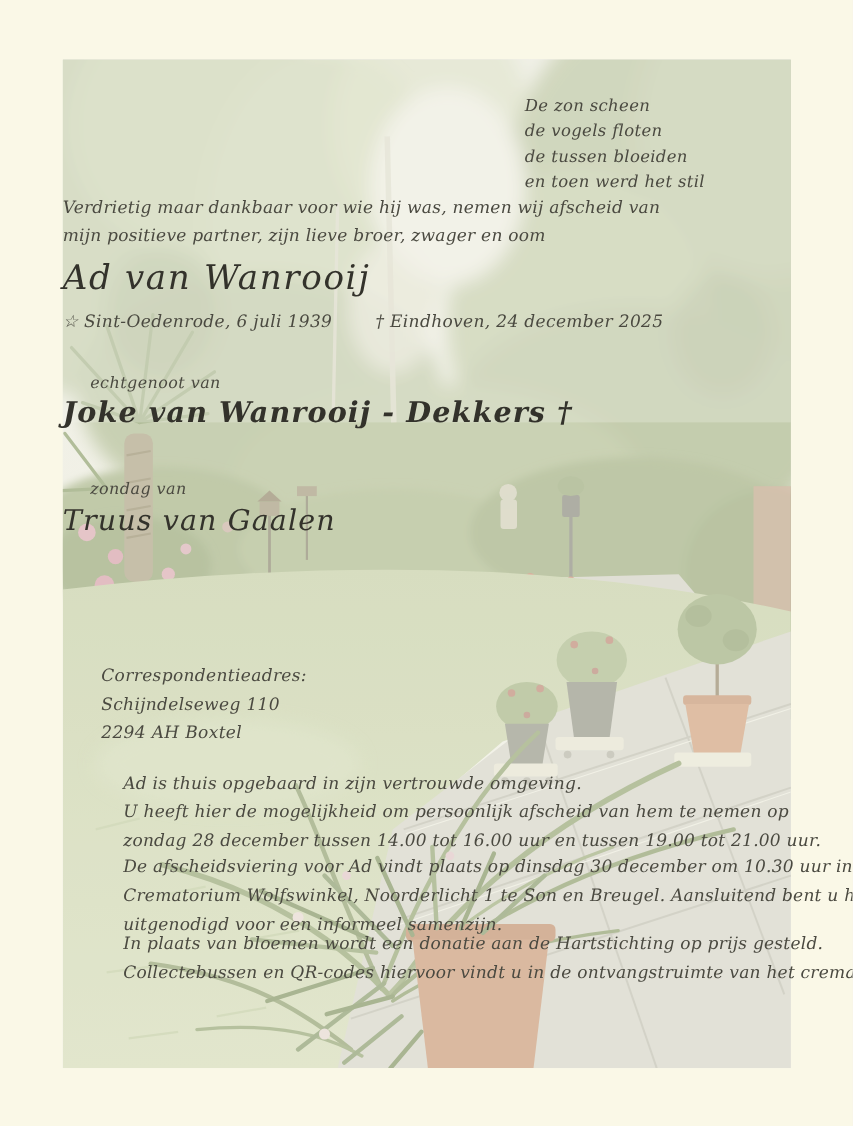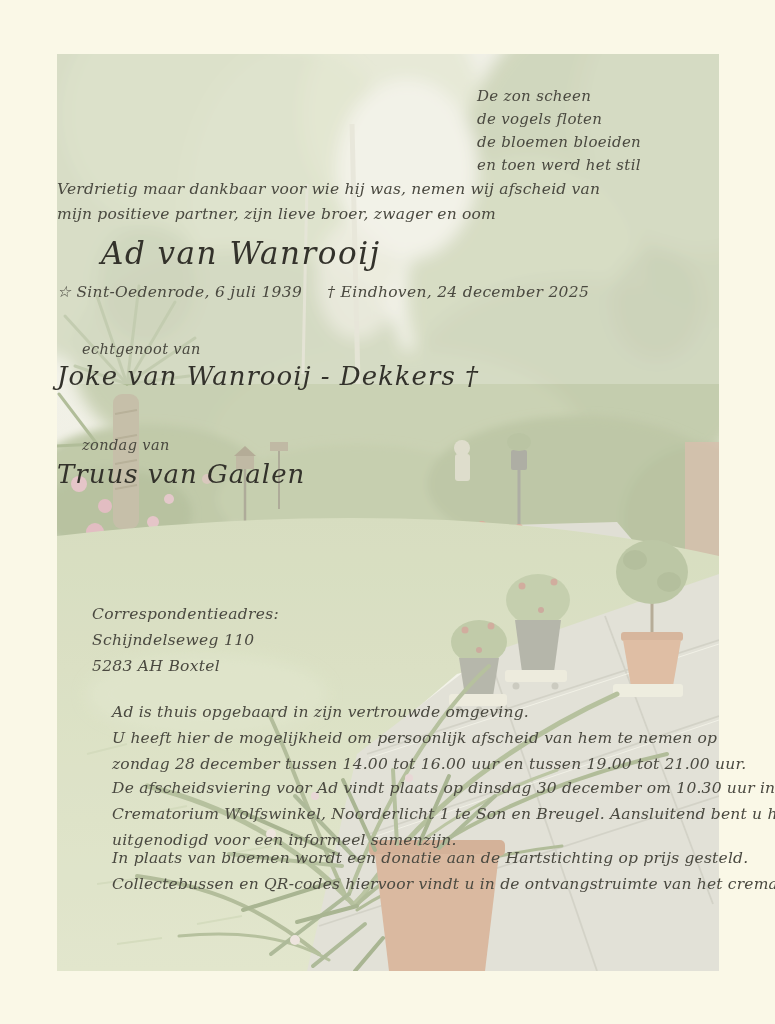--- a/index.html
+++ b/index.html
@@ -15,27 +15,27 @@
   .photo{position:absolute;left:57px;top:54px;width:662px;height:917px;
          background:#f1f0e9;overflow:hidden;}
   .photo svg{display:block;width:100%;height:100%;}
   .content{position:absolute;left:57px;top:54px;width:662px;height:917px;
            color:var(--body-text);font-style:italic;}
   .content > div, .content > h1{position:absolute;white-space:nowrap;}
   .centered{left:0;right:0;}
   .poem{left:420px;top:31px;font-size:15px;line-height:23px;letter-spacing:.3px;}
   .intro{top:123px;font-size:15.5px;line-height:25px;letter-spacing:.2px;}
   .name{top:181px;font-size:31px;font-weight:normal;color:var(--heading-text);
-        letter-spacing:1.5px;padding-left:44px;}
+        letter-spacing:1.5px;}
   .dates{top:229px;font-size:15.5px;letter-spacing:.3px;}
-  .dates .death{margin-left:20px;}
+  .dates .death{margin-left:34px;}
   .rel-label{font-size:14.5px;letter-spacing:.4px;padding-left:25px;}
   .rel-name{font-size:26px;color:var(--heading-text);letter-spacing:1px;}
   .spouse-label{top:287px;}
-  .spouse-name{top:307px;}
+  .spouse-name{top:307px;font-weight:bold;}
   .partner-label{top:383px;}
   .partner-name{top:405px;}
   .address{left:35px;top:547px;font-size:15.5px;line-height:26px;letter-spacing:.3px;}
   .para{left:35px;font-size:15.5px;line-height:26px;letter-spacing:.2px;margin-left:20px;}
   .p1{top:645px;}
   .p2{top:721px;}
   .p3{top:791px;}
 </style>
 </head>
 <body>
@@ -250,21 +250,21 @@
       <rect width="662" height="917" fill="#faf8e7" opacity="0.30"></rect>
       <rect width="662" height="330" fill="#f6f5ee" opacity="0.28"></rect>
     </svg>
   </div>
 
   <div class="content">
 
     <div class="poem">
       <div>De zon scheen</div>
       <div>de vogels floten</div>
-      <div>de bloemen bloeiden</div>
+      <div>de tussen bloeiden</div>
       <div>en toen werd het stil</div>
     </div>
 
     <div class="intro centered">
       <div>Verdrietig maar dankbaar voor wie hij was, nemen wij afscheid van</div>
       <div>mijn positieve partner, zijn lieve broer, zwager en oom</div>
     </div>
 
     <h1 class="name centered">Ad van Wanrooij</h1>
 
@@ -275,21 +275,21 @@
 
     <div class="rel-label spouse-label centered">echtgenoot van</div>
     <div class="rel-name spouse-name centered">Joke van Wanrooij - Dekkers †</div>
 
     <div class="rel-label partner-label centered">zondag van</div>
     <div class="rel-name partner-name centered">Truus van Gaalen</div>
 
     <div class="address">
       <div>Correspondentieadres:</div>
       <div>Schijndelseweg 110</div>
-      <div>5283 AH Boxtel</div>
+      <div>2294 AH Boxtel</div>
     </div>
 
     <div class="para p1">
       <div>Ad is thuis opgebaard in zijn vertrouwde omgeving.</div>
       <div>U heeft hier de mogelijkheid om persoonlijk afscheid van hem te nemen op</div>
       <div>zondag 28 december tussen 14.00 tot 16.00 uur en tussen 19.00 tot 21.00 uur.</div>
     </div>
 
     <div class="para p2">
       <div>De afscheidsviering voor Ad vindt plaats op dinsdag 30 december om 10.30 uur in</div>

